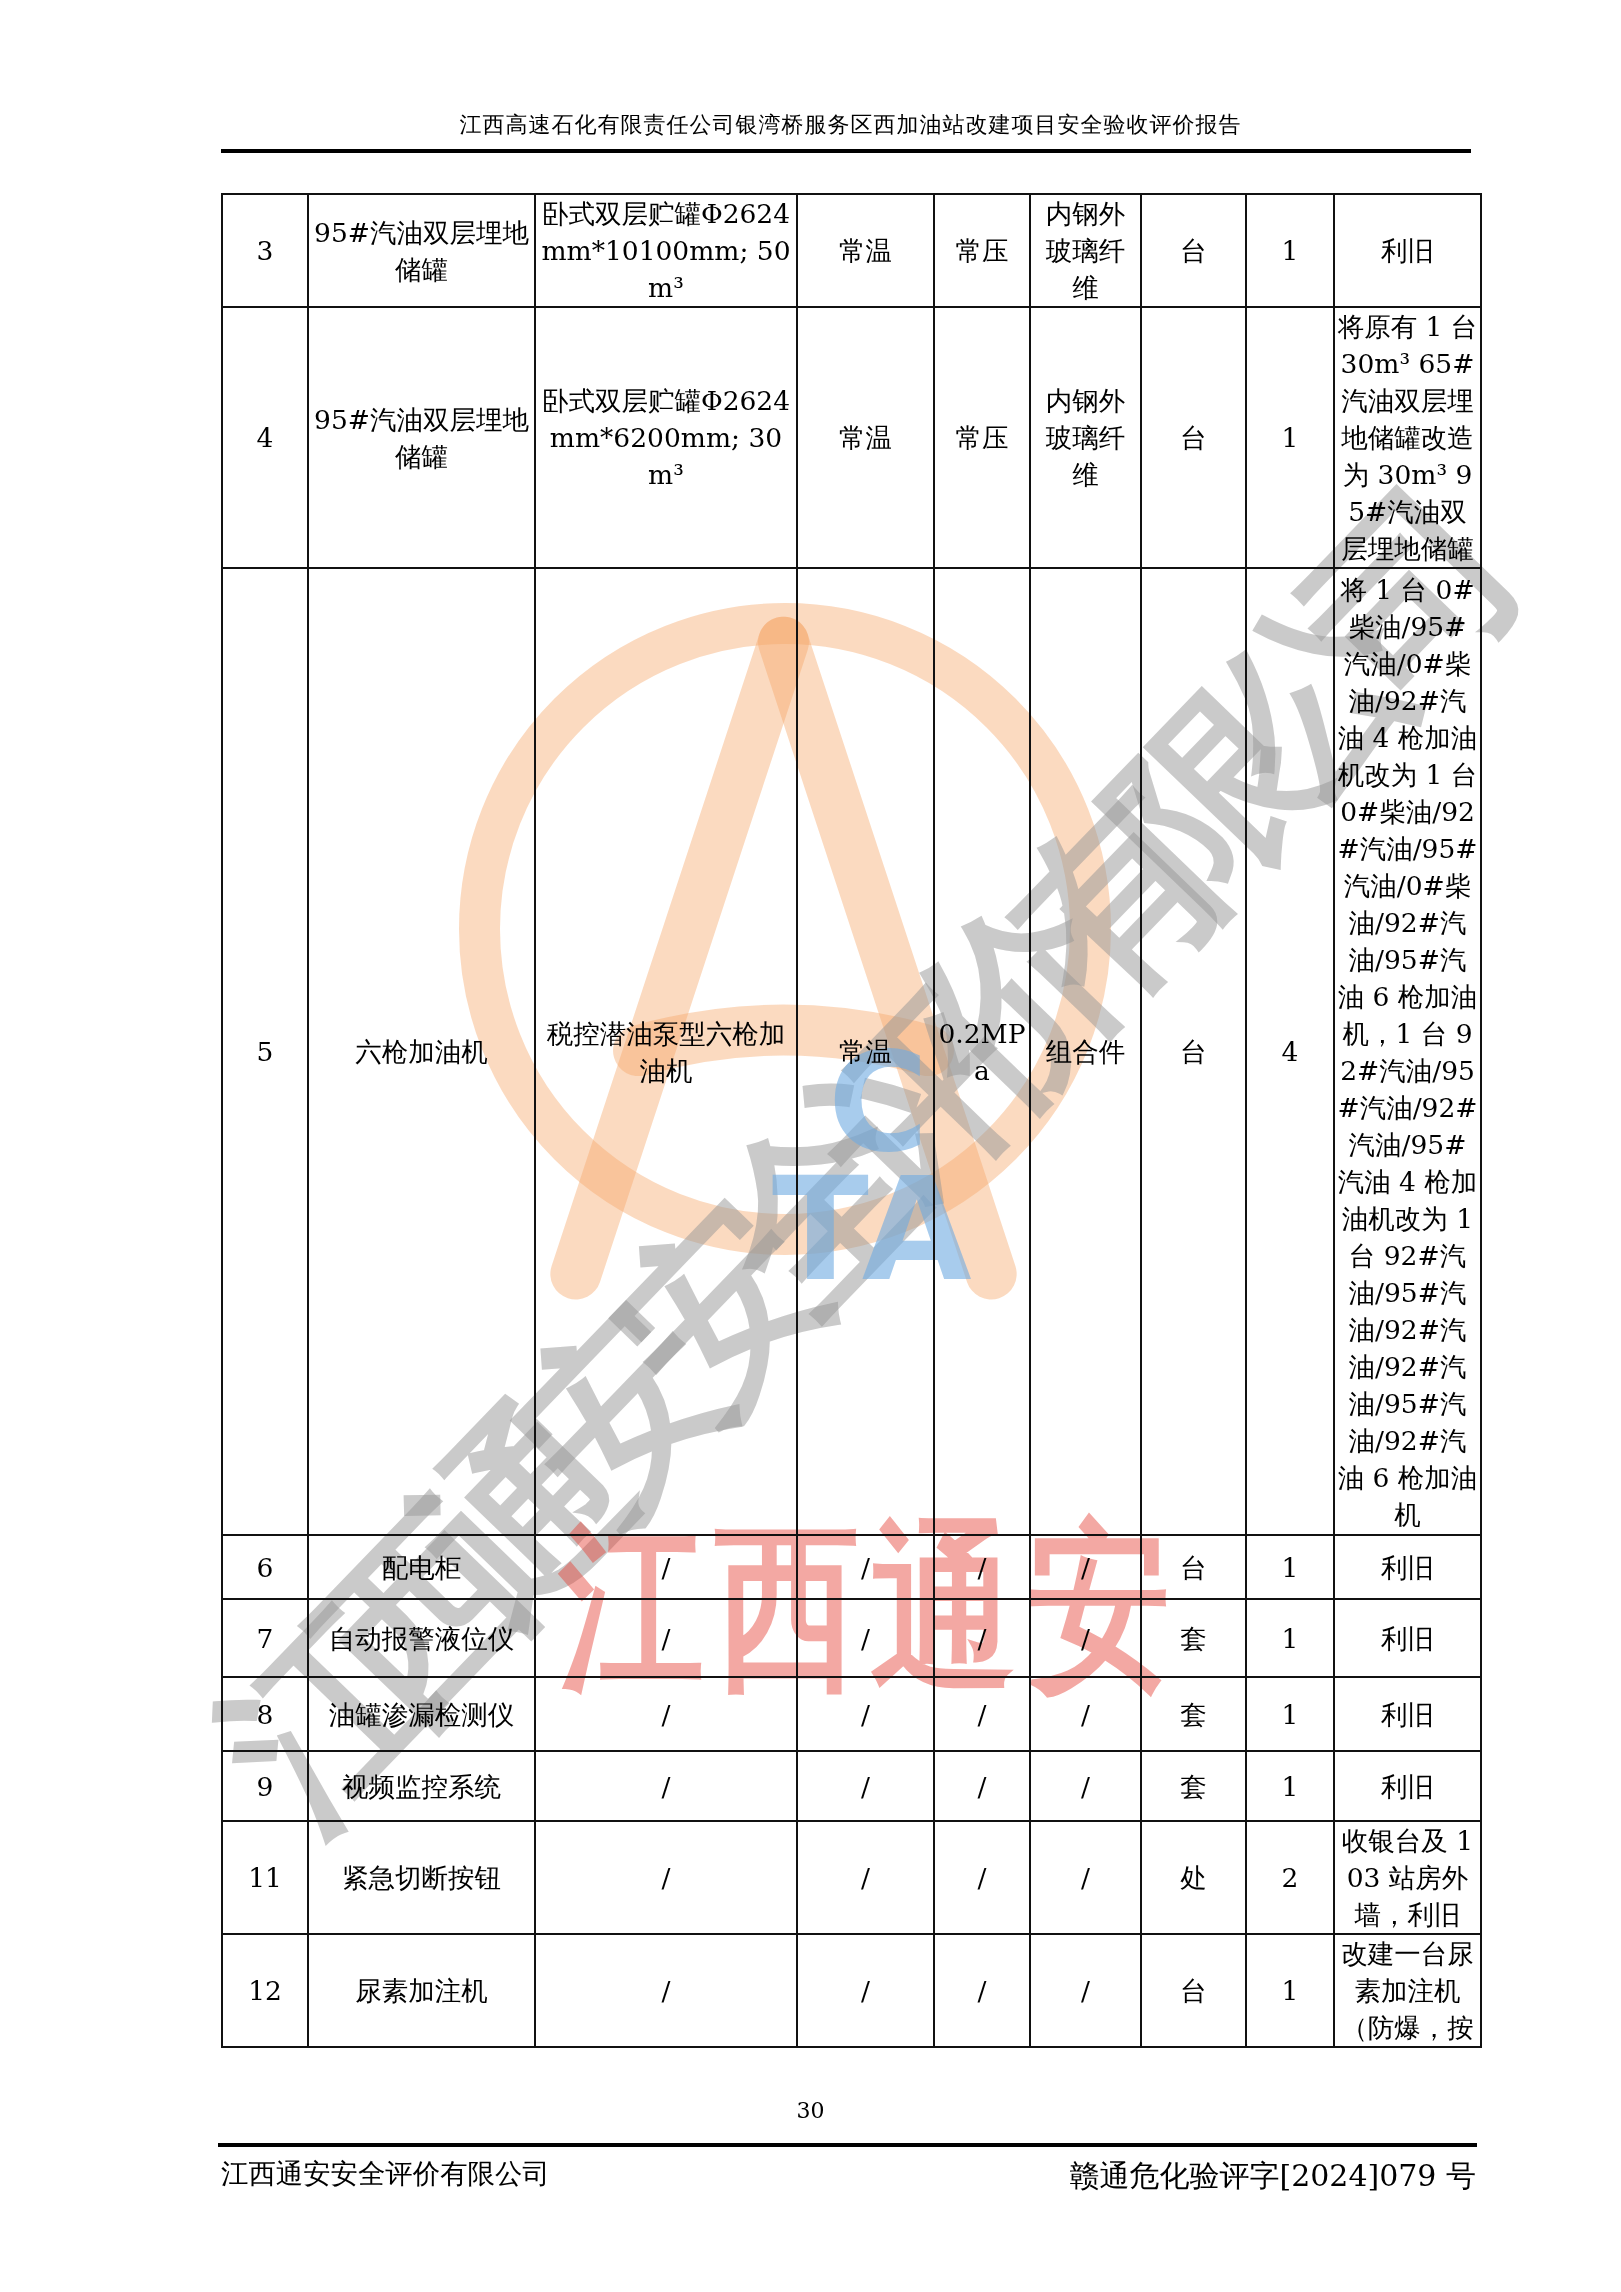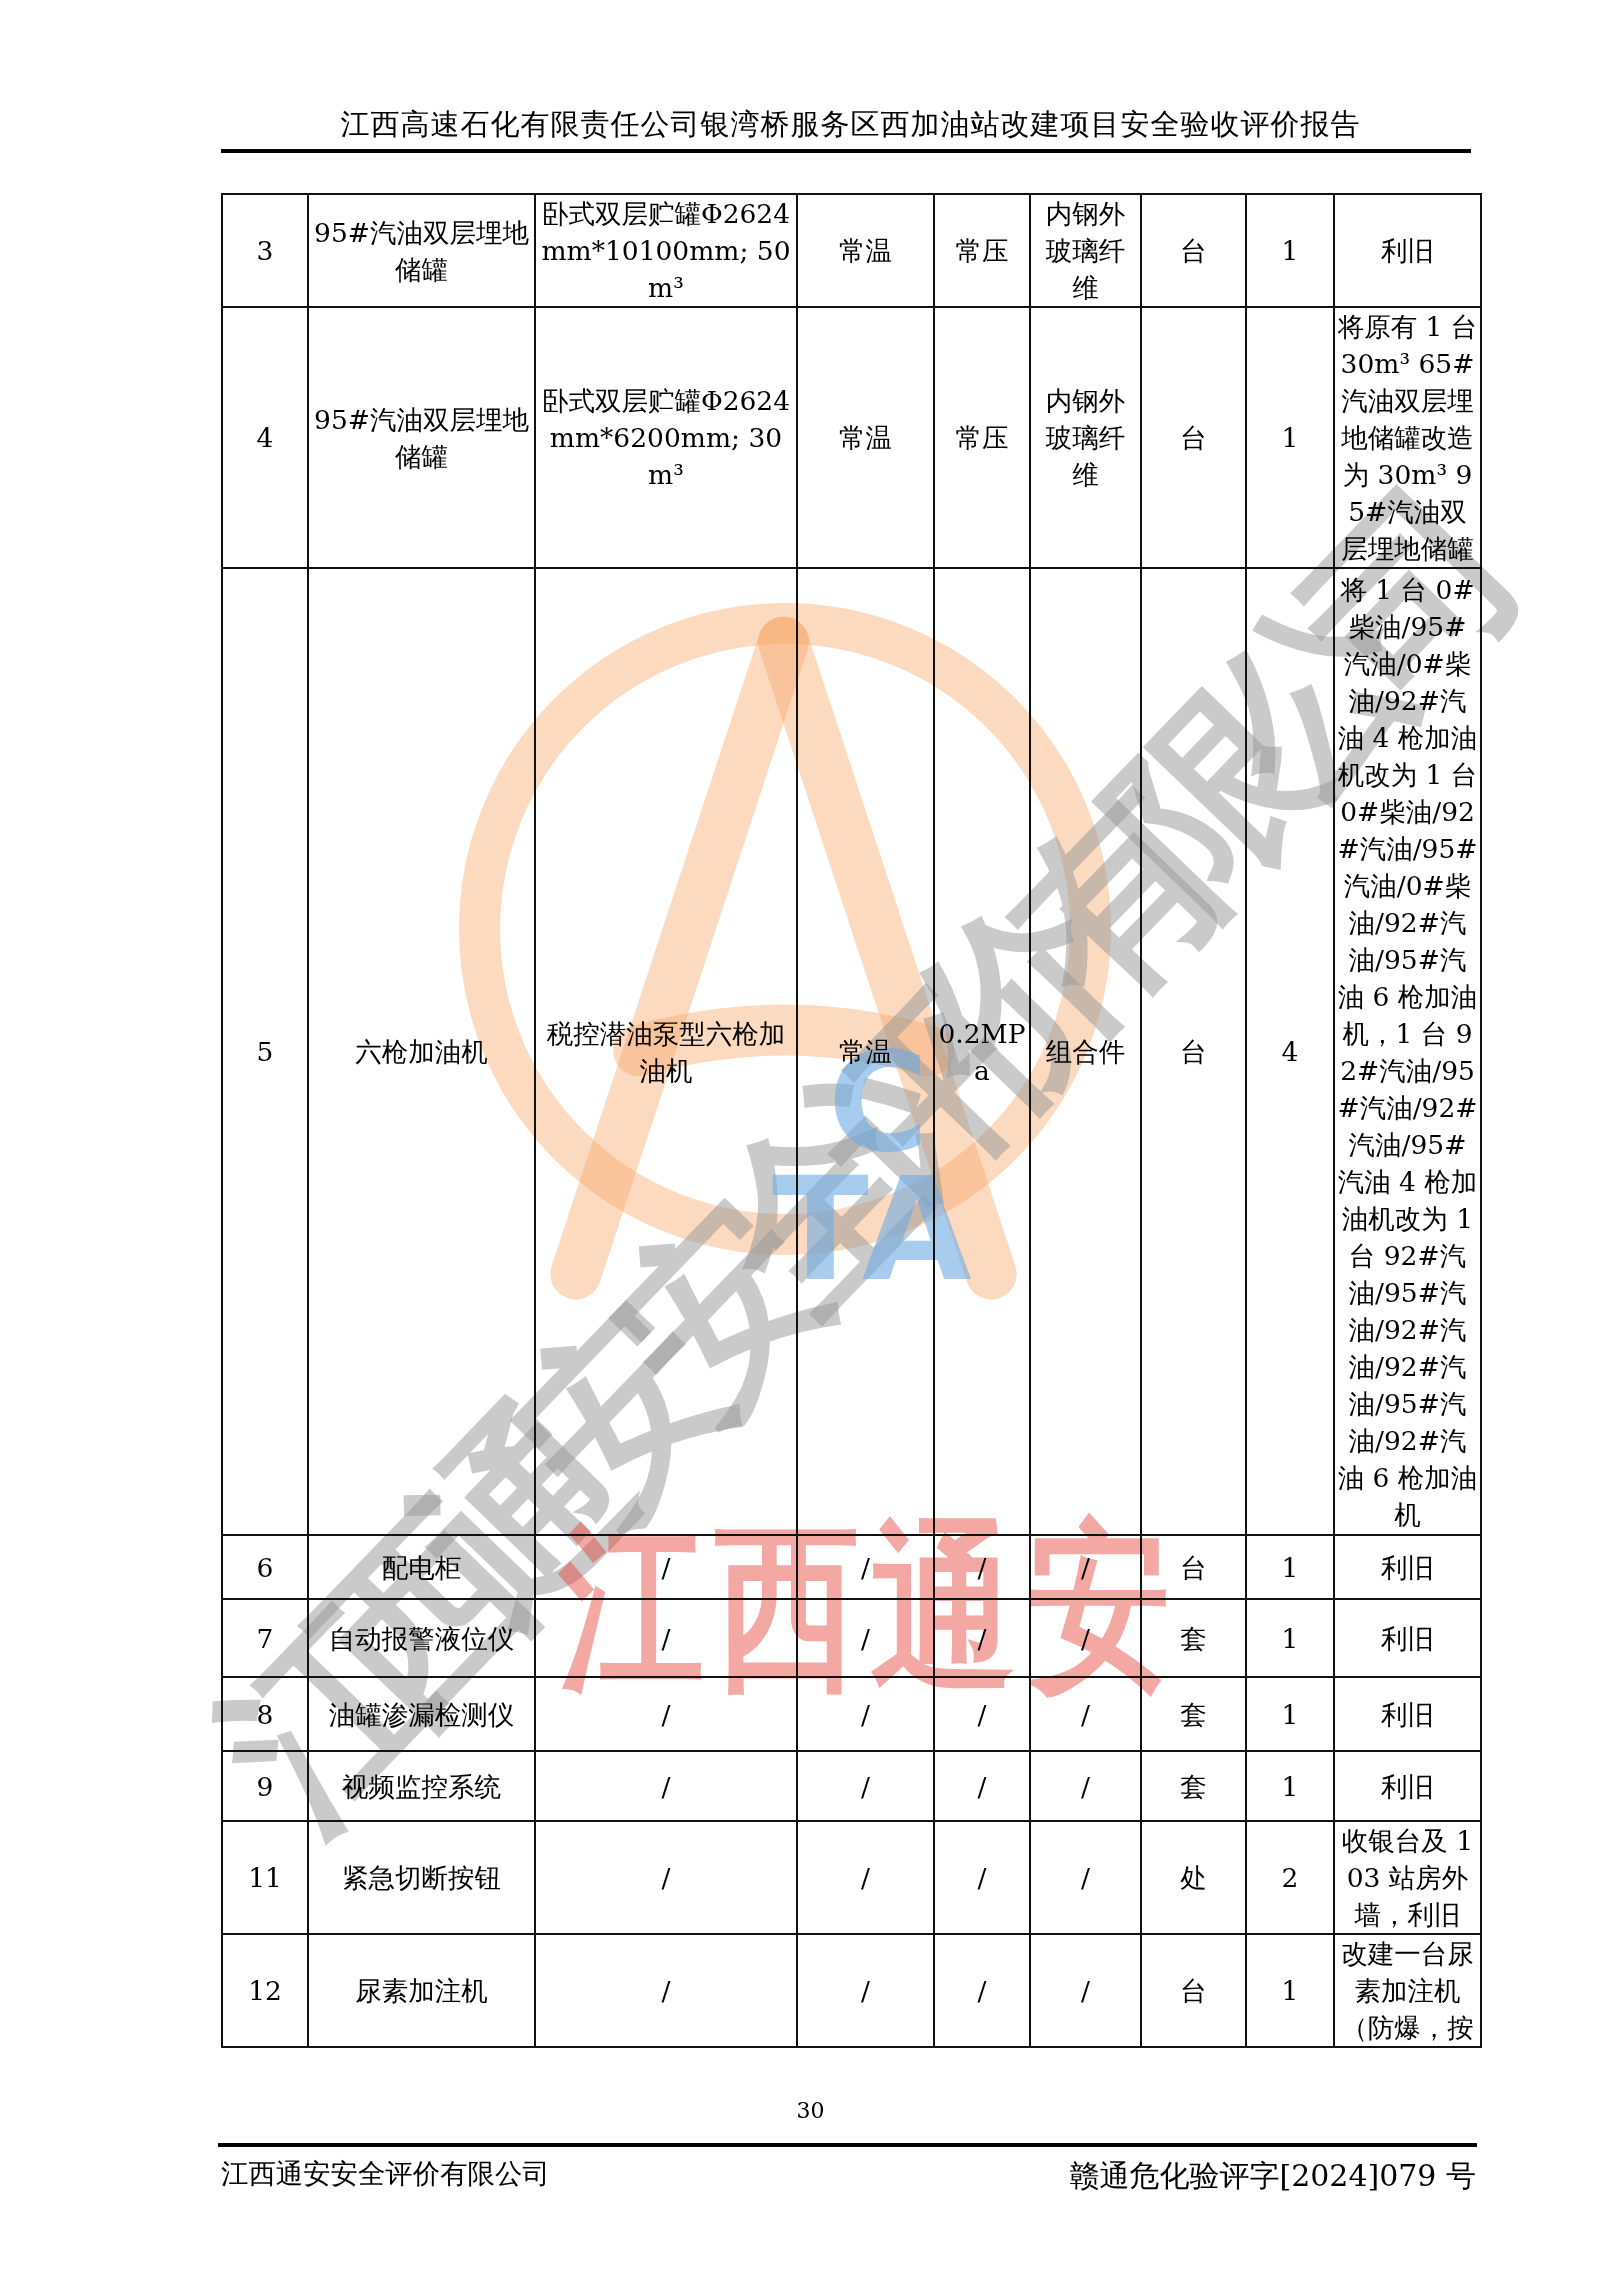--- a/index.html
+++ b/index.html
@@ -42,21 +42,21 @@
   }
   .wm-blue-bottom{
     position:absolute;left:772px;top:1159px;
     font-size:142px;line-height:142px;letter-spacing:3.9px;color:rgba(110,170,225,0.60);
     font-family:"DejaVu Sans","Liberation Sans",sans-serif;font-weight:bold;
   }
   
   #content{position:absolute;inset:0;z-index:1;}
   .header-title{
     position:absolute;left:221px;top:108px;width:1259px;
-    text-align:center;font-size:29px;line-height:33px;
+    text-align:center;font-size:22px;line-height:33px;
     letter-spacing:1px;
   }
   .header-rule{
     position:absolute;left:221px;top:149px;width:1250px;height:3.9px;background:#000;
   }
   table.equip{
     position:absolute;left:221px;top:193px;
     border-collapse:collapse;table-layout:fixed;width:1259px;
   }
   table.equip td{

